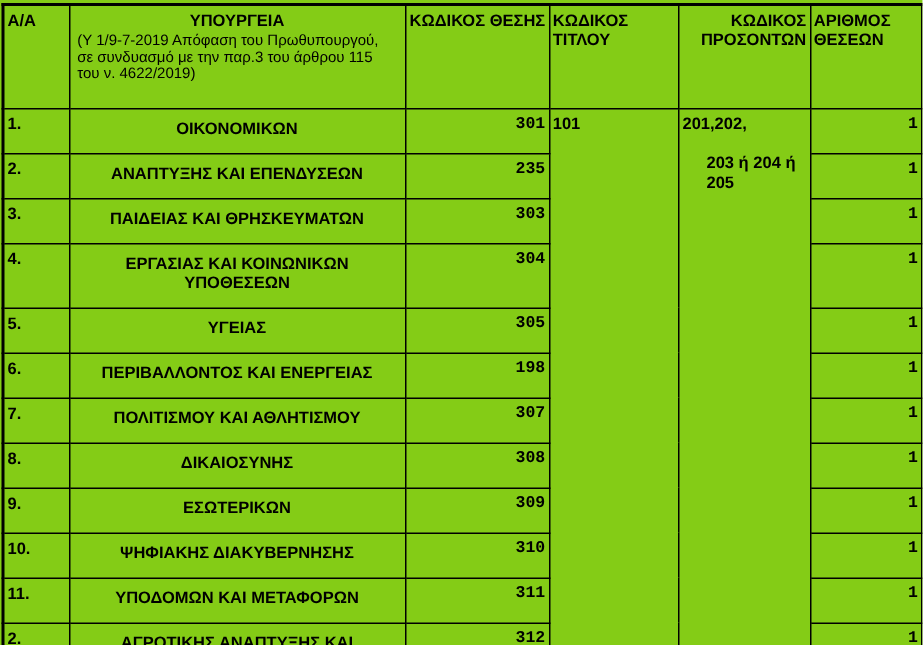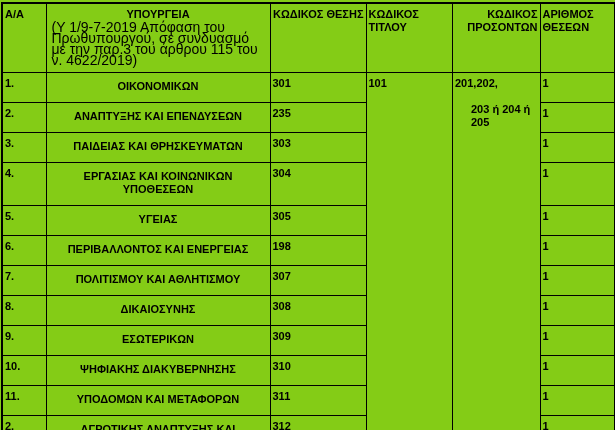--- a/index.html
+++ b/index.html
@@ -37,21 +37,21 @@
   }
   
   tr.header-row { height: 69px; }
   th.h-index {
     text-align: left;
     padding-left: 6px;
   }
   th.h-ministries { text-align: center; }
   th.h-ministries .note {
     font-weight: normal;
-    font-size: 14px;
+    font-size: 10px;
     line-height: 11px;
     text-align: left;
     margin-top: 1px;
     padding: 0 3px;
   }
   th.h-center { text-align: right; }
   th.h-left {
     text-align: left;
     padding-left: 8px;
   }
@@ -59,21 +59,21 @@
   tr.body-row { height: 25px; }
   td.c-index {
     text-align: left;
     padding-left: 6px;
   }
   td.c-ministry { text-align: center; }
   td.c-ministry .wraplimit {
     max-width: 192px;
     margin: 3px auto;
   }
-  td.c-code, td.c-count { text-align: left; }
+  td.c-code, td.c-count { text-align: right; font-family: Liberation Mono, monospace; }
   td.c-merged {
     vertical-align: middle;
     padding: 0;
   }
   td.c-merged .qwrap {
     max-width: 82px;
     margin: 0 auto;
   }
   td.c-merged .qline2 { margin-top: 13px; margin-left: 16px; }
 </style>

